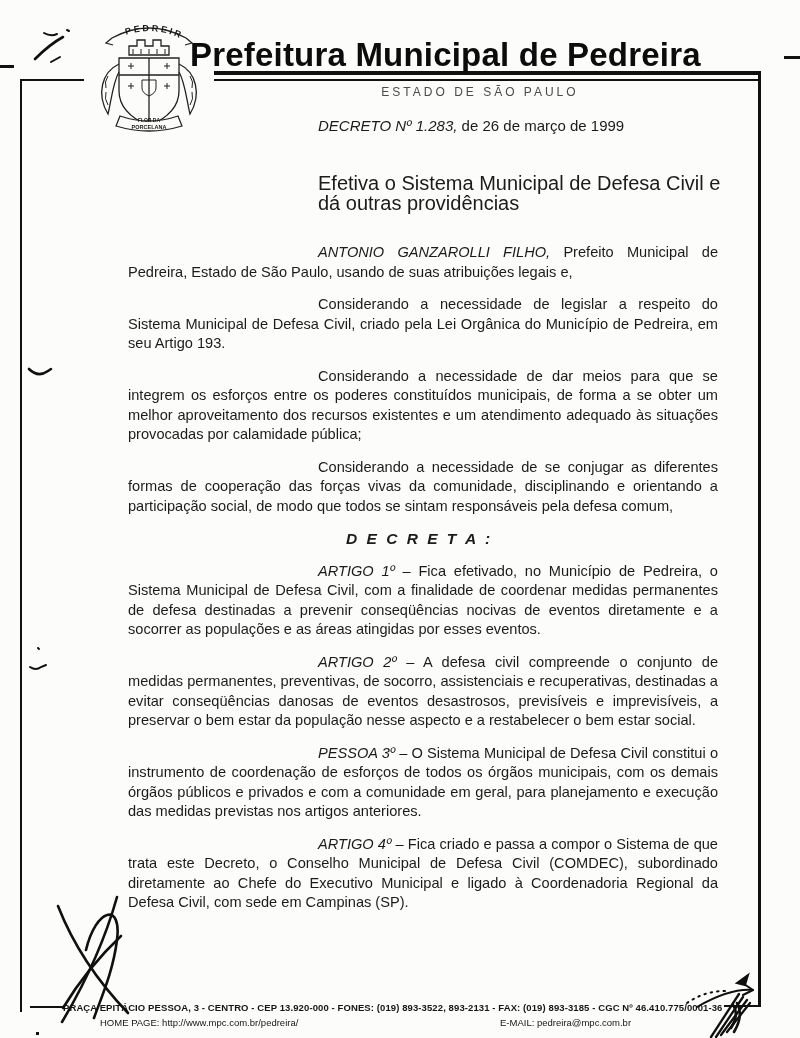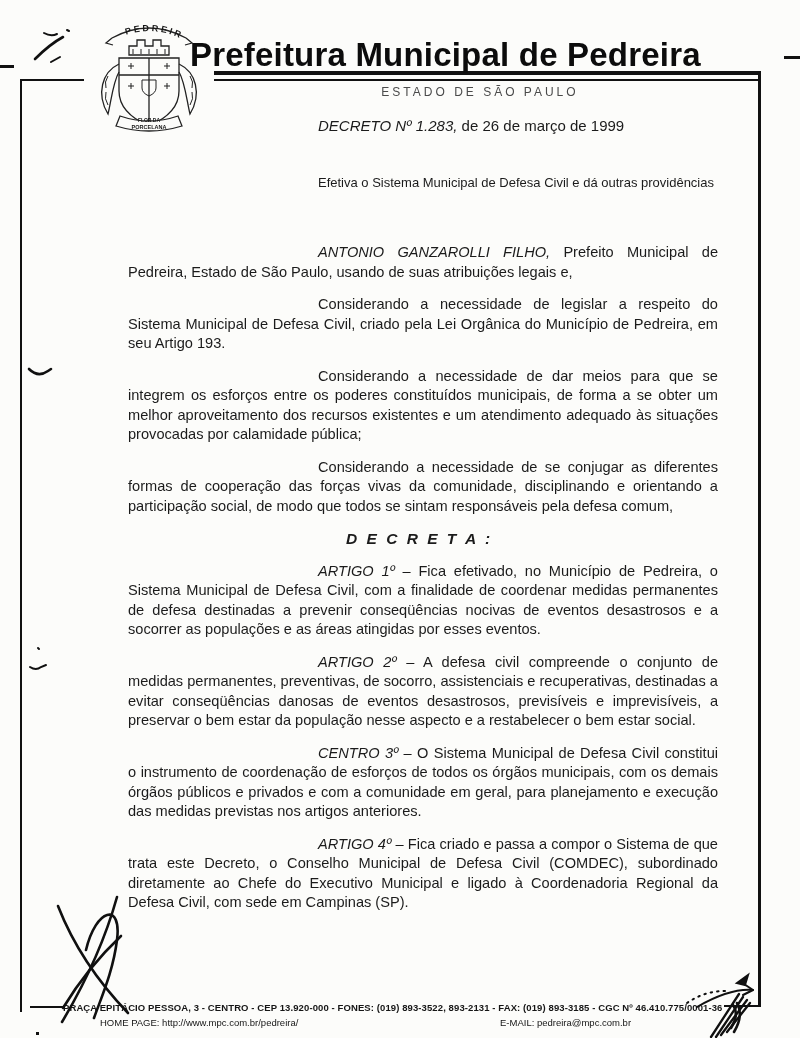--- a/index.html
+++ b/index.html
@@ -29,21 +29,21 @@
   .subtitle{
     position:absolute; left:200px; top:85px; width:560px; text-align:center;
     font-size:12px; letter-spacing:3px; color:#4a4a4a;
   }
   .decree-heading{
     position:absolute; left:318px; top:117px; font-size:15px; white-space:nowrap;
   }
   .bi{font-weight:normal; font-style:italic;}
   .decree-summary{
     position:absolute; left:318px; top:173px; width:408px;
-    font-size:13px; line-height:20px; text-align:left;
+    font-size:20px; line-height:20px; text-align:left;
   }
   
   .bodytext{
     position:absolute; left:128px; top:243px; width:590px;
     font-size:14.6px; line-height:19.5px; text-align:justify;
   }
   .bodytext p{margin:0 0 0 0; text-indent:190px;}
   .bodytext p + p{margin-top:13px;}
   .decreta{
     text-indent:0 !important; padding-left:218px;
@@ -119,27 +119,27 @@
 
   <div class="bodytext">
     <p>
       <span class="bi">ANTONIO GANZAROLLI FILHO,</span><span> Prefeito Municipal de Pedreira, Estado de São Paulo, usando de suas atribuições legais e,</span>
     </p>
     <p>Considerando a necessidade de legislar a respeito do Sistema Municipal de Defesa Civil, criado pela Lei Orgânica do Município de Pedreira, em seu Artigo 193.</p>
     <p>Considerando a necessidade de dar meios para que se integrem os esforços entre os poderes constituídos municipais, de forma a se obter um melhor aproveitamento dos recursos existentes e um atendimento adequado às situações provocadas por calamidade pública;</p>
     <p>Considerando a necessidade de se conjugar as diferentes formas de cooperação das forças vivas da comunidade, disciplinando e orientando a participação social, de modo que todos se sintam responsáveis pela defesa comum,</p>
     <p class="decreta">D E C R E T A :</p>
     <p>
-      <span class="bi">ARTIGO 1º –</span><span> Fica efetivado, no Município de Pedreira, o Sistema Municipal de Defesa Civil, com a finalidade de coordenar medidas permanentes de defesa destinadas a prevenir conseqüências nocivas de eventos desastrosos e a socorrer as populações e as áreas atingidas por esses eventos.</span>
+      <span class="bi">ARTIGO 1º –</span><span> Fica efetivado, no Município de Pedreira, o Sistema Municipal de Defesa Civil, com a finalidade de coordenar medidas permanentes de defesa destinadas a prevenir conseqüências nocivas de eventos diretamente e a socorrer as populações e as áreas atingidas por esses eventos.</span>
     </p>
     <p>
       <span class="bi">ARTIGO 2º –</span><span>  A defesa civil compreende o conjunto de medidas permanentes, preventivas, de socorro, assistenciais e recuperativas, destinadas a evitar conseqüências danosas de eventos desastrosos, previsíveis e imprevisíveis, a preservar o bem estar da população nesse aspecto e a restabelecer o bem estar social.</span>
     </p>
     <p>
-      <span class="bi">CENTRO 3º –</span><span> O Sistema Municipal de Defesa Civil constitui o instrumento de coordenação de esforços de todos os órgãos municipais, com os demais órgãos públicos e privados e com a comunidade em geral, para planejamento e execução das medidas previstas nos artigos anteriores.</span>
+      <span class="bi">PESSOA 3º –</span><span> O Sistema Municipal de Defesa Civil constitui o instrumento de coordenação de esforços de todos os órgãos municipais, com os demais órgãos públicos e privados e com a comunidade em geral, para planejamento e execução das medidas previstas nos artigos anteriores.</span>
     </p>
     <p>
       <span class="bi">ARTIGO 4º –</span><span> Fica criado e passa a compor o Sistema de que trata este Decreto, o Conselho Municipal de Defesa Civil (COMDEC), subordinado diretamente ao Chefe do Executivo Municipal e ligado à Coordenadoria Regional da Defesa Civil, com sede em Campinas (SP).</span>
     </p>
   </div>
 
   <div class="footer-line1">PRAÇA EPITÁCIO PESSOA, 3 - CENTRO - CEP 13.920-000 - FONES: (019) 893-3522, 893-2131 - FAX: (019) 893-3185 - CGC Nº 46.410.775/0001-36</div>
   <div class="footer-line2">
     <span>HOME PAGE:</span><span> http://www.mpc.com.br/pedreira/</span>
     <span class="footer-email">

